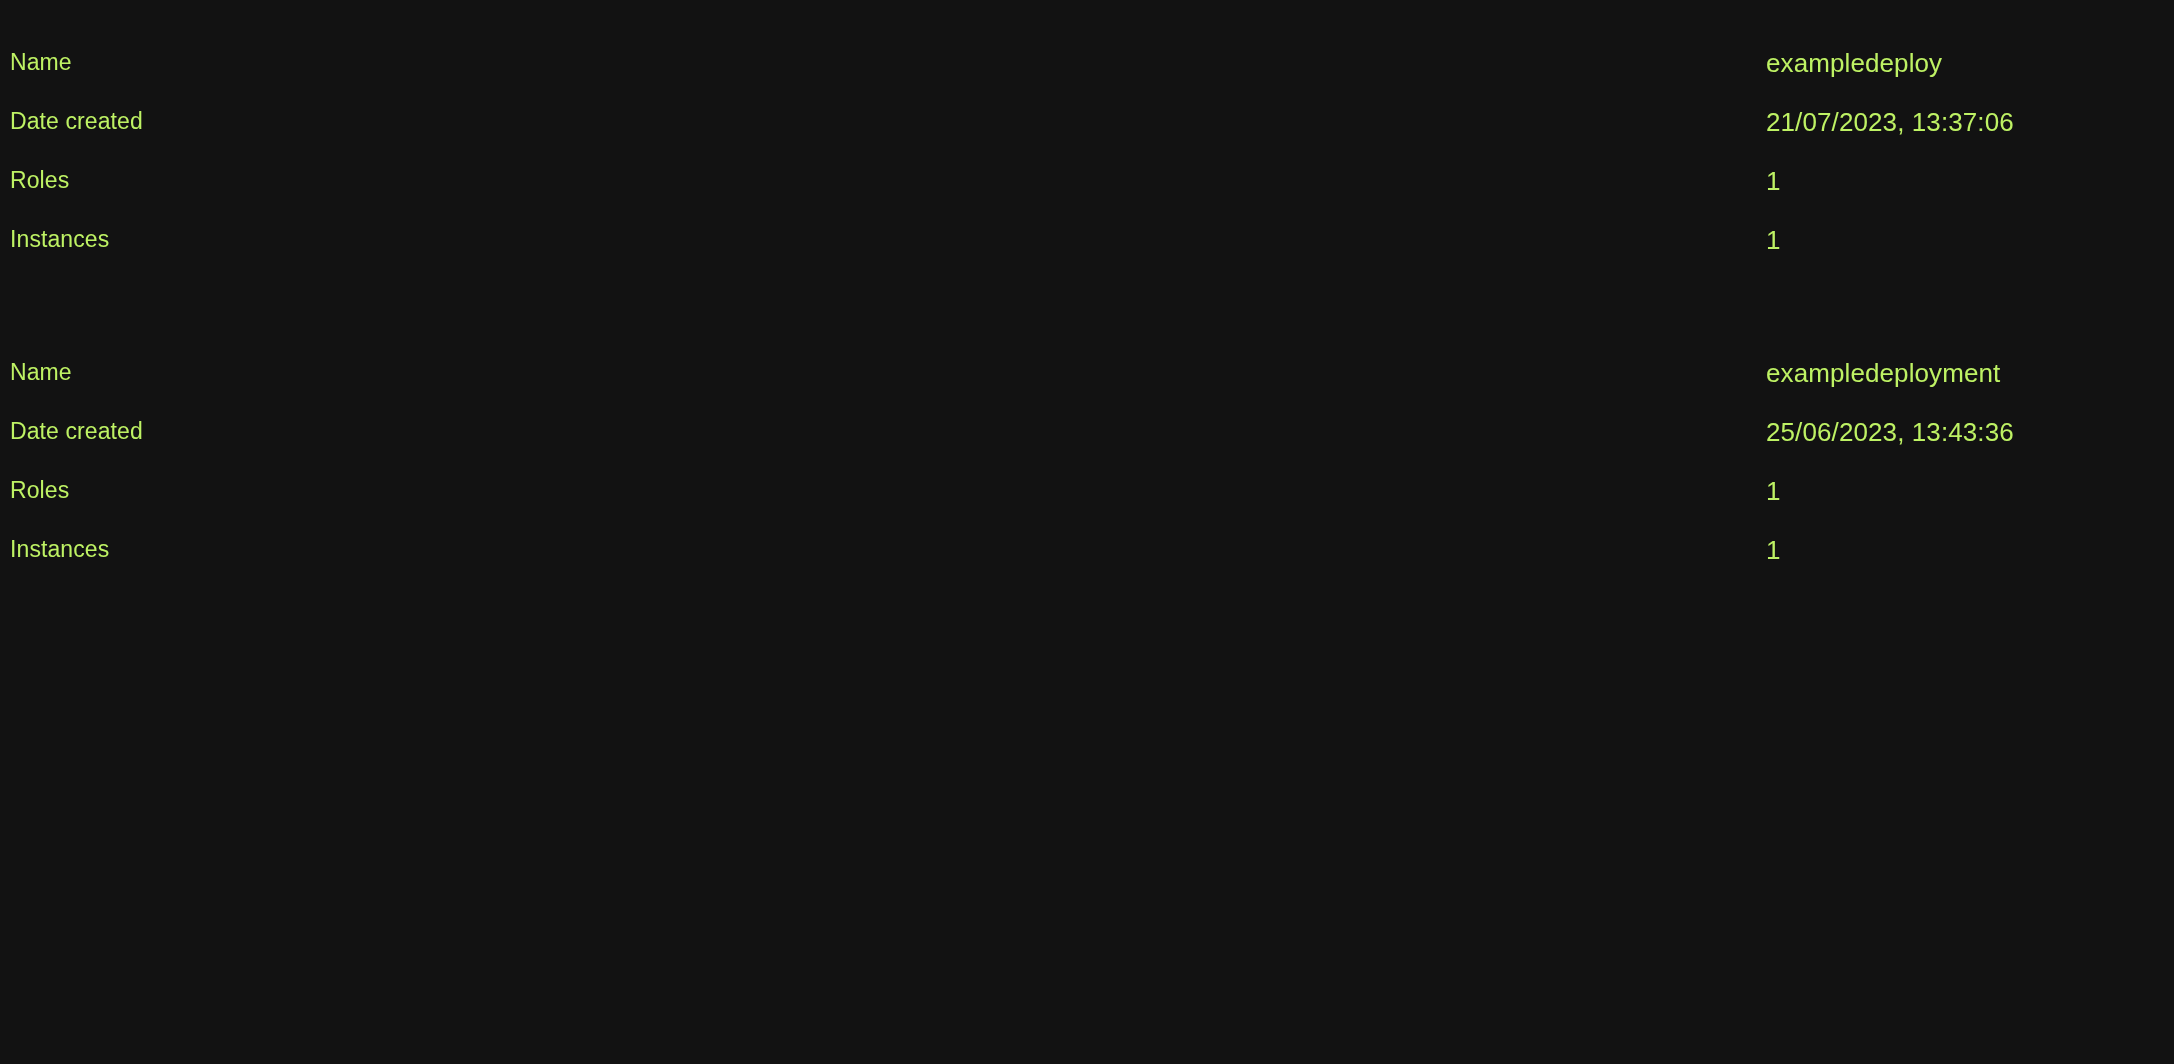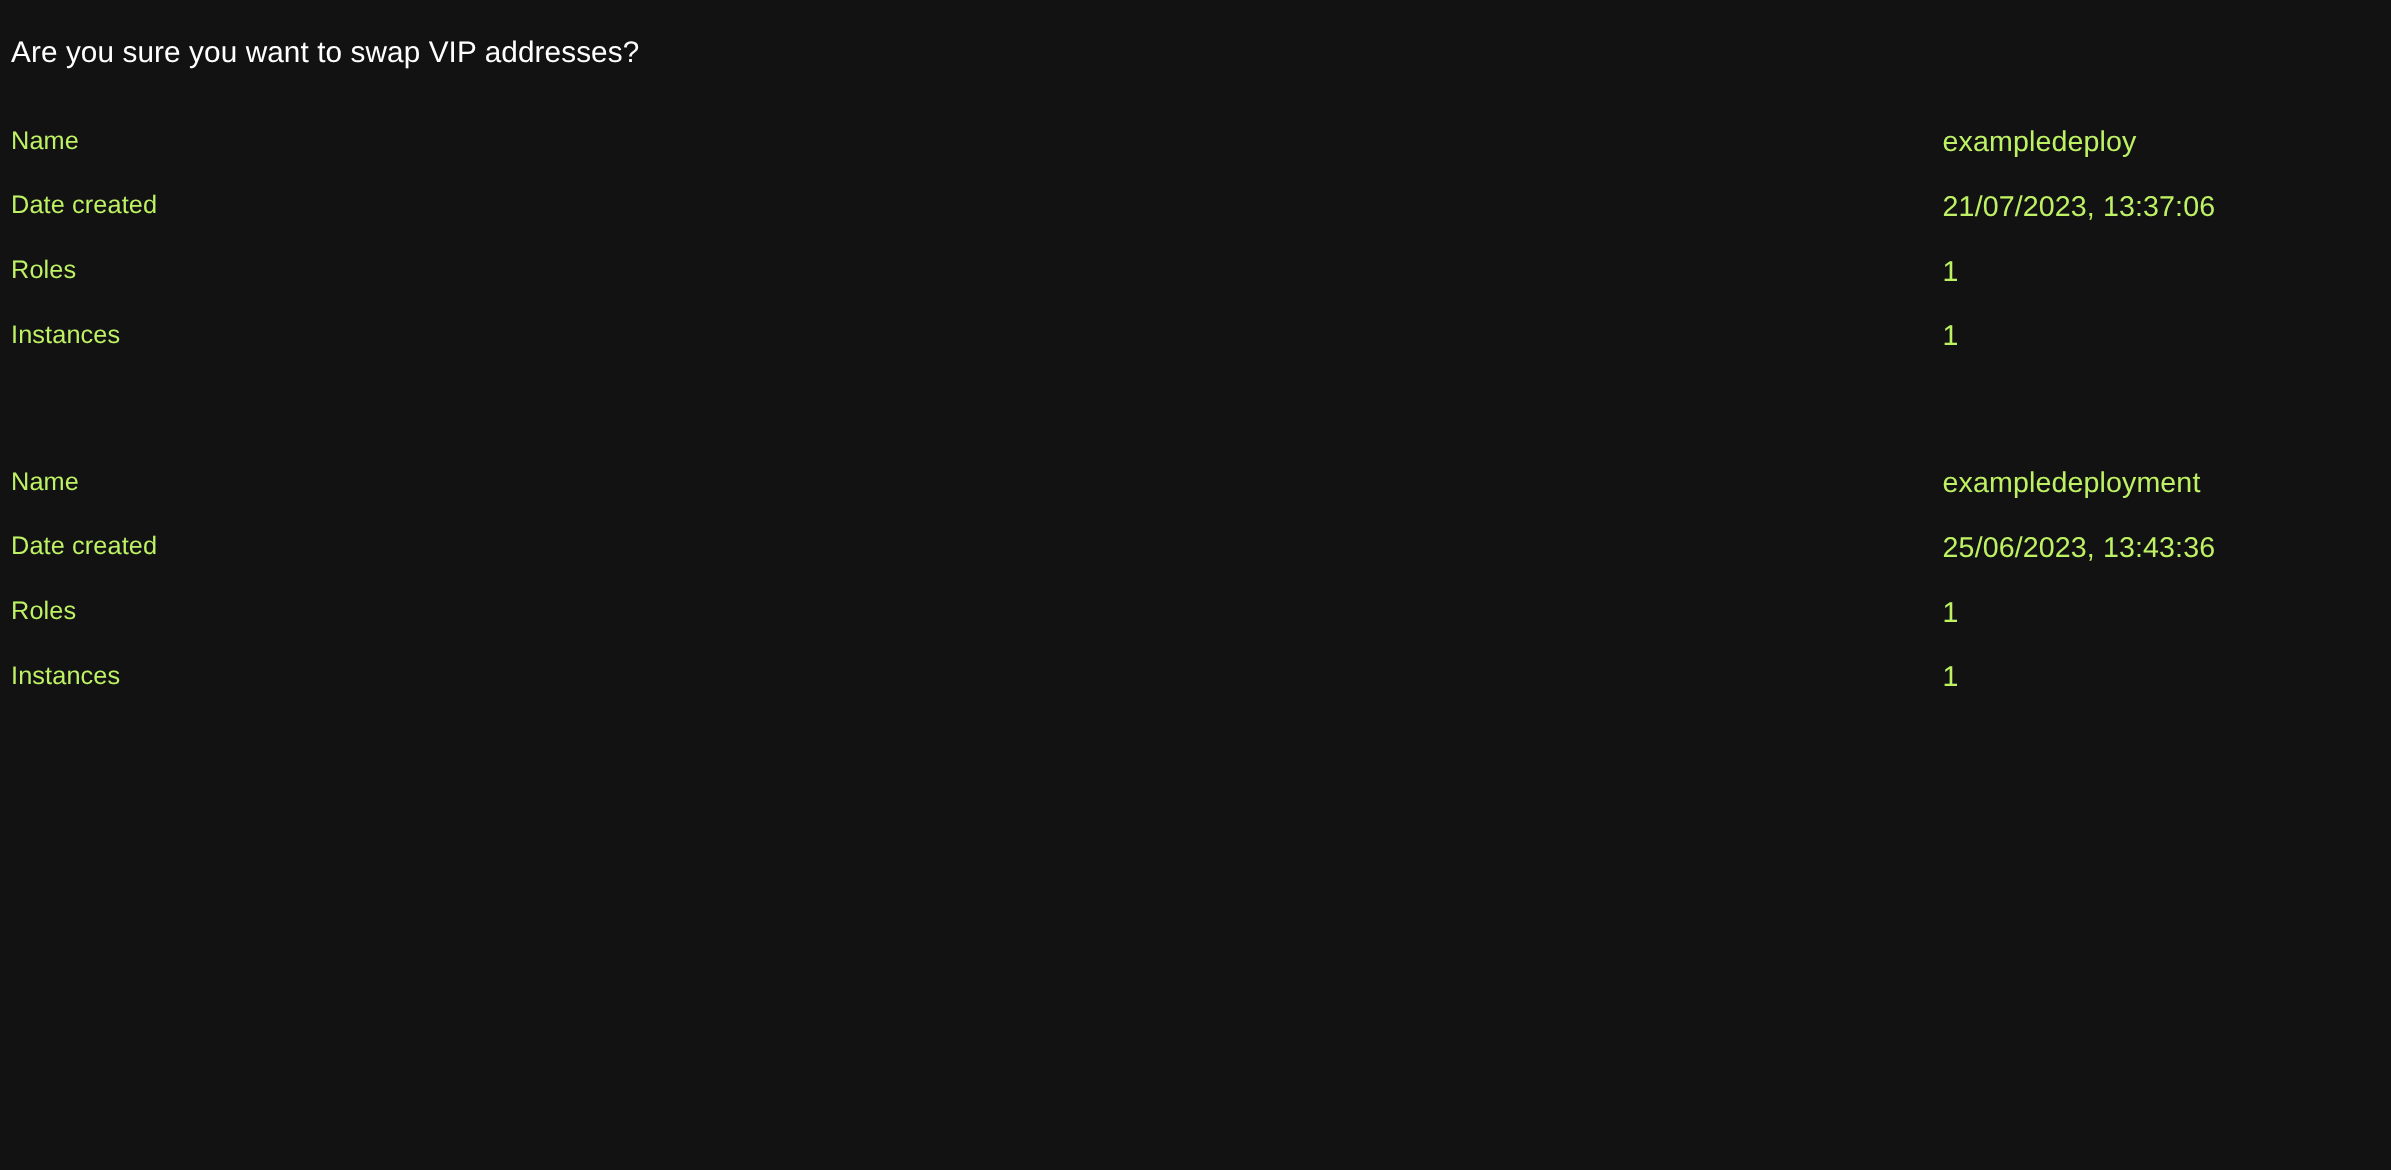--- a/index.html
+++ b/index.html
@@ -72,21 +72,20 @@
     line-height: 1.05;
     letter-spacing: 0.1px;
     padding-left: 6px !important;
   }
 </style>
 </head>
 <body>
 
 <div class="dialog-body">
 
-  <div class="confirm-question">Are you sure you want to swap VIP addresses?</div>
 
   <div class="section section-production">
     <table class="props-table">
       <tbody>
         <tr>
           <td class="prop-label">Name</td>
           <td class="prop-value">exampledeploy</td>
         </tr>
         <tr>
           <td class="prop-label">Date created</td>

